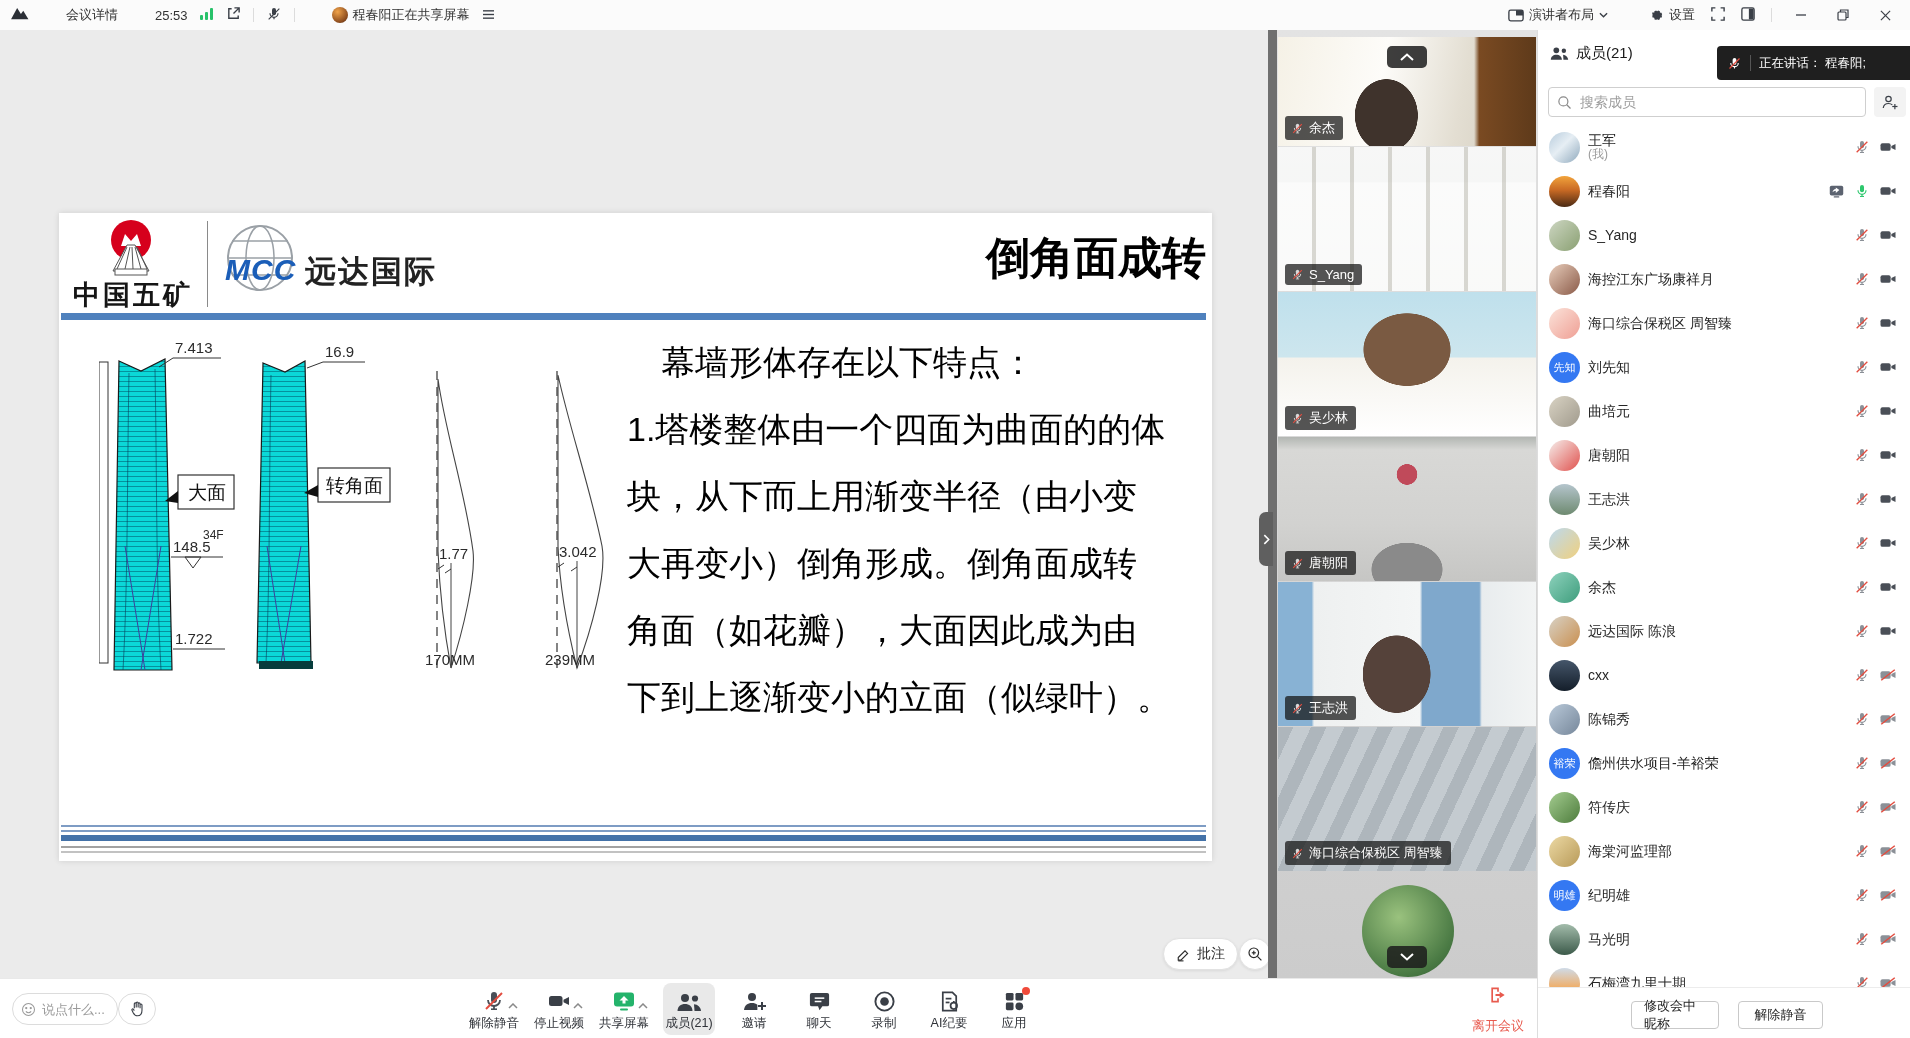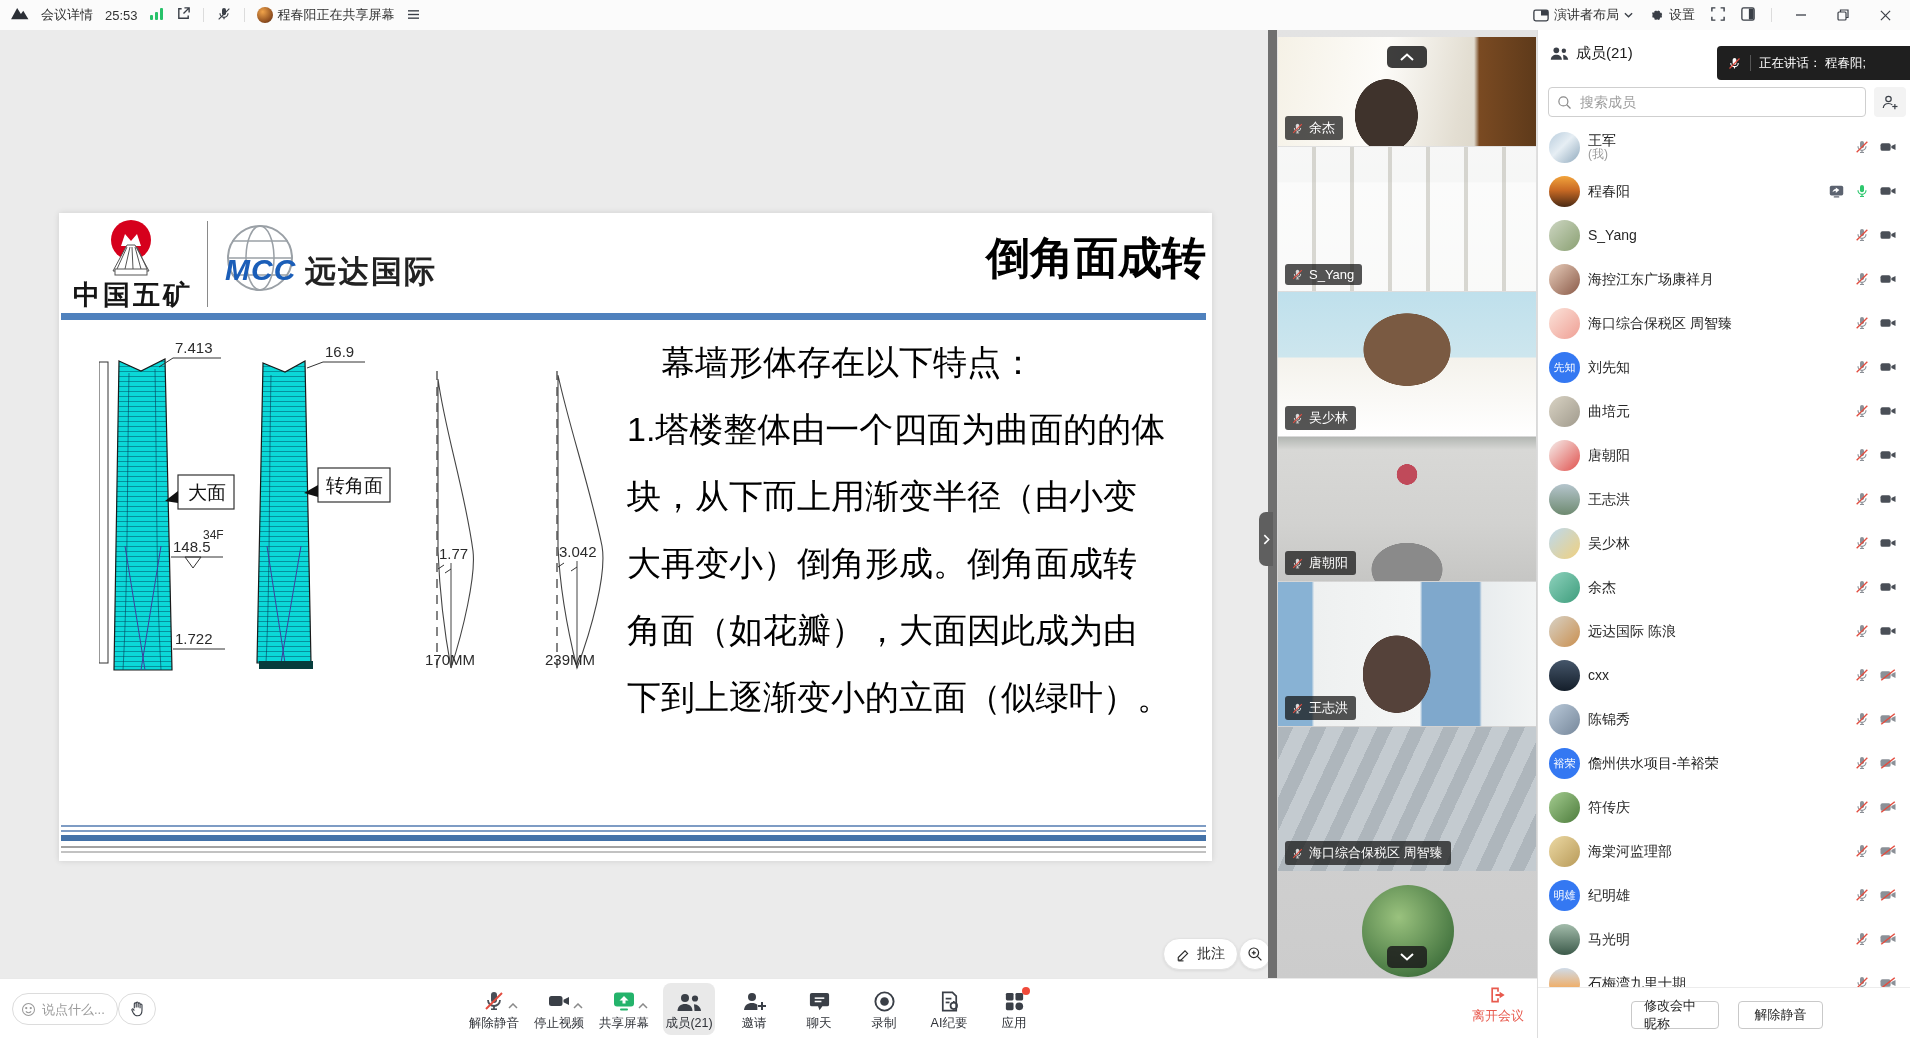--- a/index.html
+++ b/index.html
@@ -5,21 +5,21 @@
   html,body{margin:0;padding:0;background:#555;}
   #app{position:relative;width:1910px;height:1038px;background:#ebebeb;overflow:hidden;
        font-family:"Liberation Sans","DejaVu Sans",sans-serif;color:#333;-webkit-font-smoothing:antialiased;}
   .abs{position:absolute;}
   
   #topbar{left:0;top:0;width:1910px;height:30px;background:#fbfbfb;border-bottom:1px solid #e7e7e7;
           display:flex;align-items:center;justify-content:space-between;font-size:13px;}
   .tb-left,.tb-right{display:flex;align-items:center;height:100%;}
   .tb-left{padding-left:10px;gap:12px;}
   .tb-right{padding-right:12px;gap:16px;}
-  .tb-item{display:flex;align-items:center;gap:5px;color:#333;}
+  .tb-item{display:flex;align-items:center;gap:5px;color:#333;margin-left:25px;}
   .tb-div{width:1px;height:14px;background:#dcdcdc;}
   .tb-avatar{width:16px;height:16px;border-radius:50%;background:radial-gradient(circle at 35% 30%,#f0a34a,#8a4a1d 70%,#33200f);}
   .winbtn{width:26px;height:100%;display:flex;align-items:center;justify-content:center;}
   
   #stage{left:0;top:30px;width:1268px;height:948px;background:#ebebeb;}
   #slide{left:59px;top:183px;width:1153px;height:648px;background:#fff;box-shadow:0 0 6px rgba(0,0,0,.12);}
   #slide-org1{left:0;top:64px;width:148px;text-align:center;font-size:27px;font-weight:bold;color:#151515;letter-spacing:3px;}
   #slide-hdiv{left:148px;top:8px;width:1px;height:86px;background:#8a8a8a;}
   #mcc-text{left:166px;top:40px;font-size:30px;font-weight:bold;font-style:italic;color:#1b5eb8;letter-spacing:1px;}
   #slide-org2{left:246px;top:38px;font-size:31px;font-weight:bold;color:#222;letter-spacing:2px;}
@@ -62,21 +62,21 @@
   #hand-btn{left:118px;top:14px;width:36px;height:30px;border:1px solid #dcdcdc;border-radius:16px;
      display:flex;align-items:center;justify-content:center;background:#fff;}
   #toolbar-center{left:468px;top:2px;height:56px;display:flex;align-items:center;gap:13px;}
   .tbtn{display:flex;flex-direction:column;align-items:center;justify-content:center;min-width:52px;height:52px;
      border-radius:8px;position:relative;color:#2f3238;}
   .tbtn .ticon{height:26px;display:flex;align-items:flex-end;justify-content:center;position:relative;}
   .tbtn .tlabel{font-size:12.5px;margin-top:2px;white-space:nowrap;}
   .tbtn.active{background:#e9e9e9;}
   .caret{position:absolute;right:-12px;bottom:4px;}
   .badge-dot{position:absolute;top:0px;right:-4px;width:8px;height:8px;border-radius:50%;background:#f04a3a;}
-  #leave-btn{left:1458px;top:6px;width:80px;display:flex;flex-direction:column;align-items:center;gap:2px;
+  #leave-btn{left:1458px;top:6px;width:80px;display:flex;flex-direction:column;align-items:center;gap:12px;
      color:#e85a4e;font-size:13px;}
   
   #members{left:1537px;top:30px;width:373px;height:1008px;background:#fff;border-left:1px solid #ddd;}
   #members-header{position:absolute;left:12px;top:14px;display:flex;align-items:center;gap:7px;font-size:15px;color:#1a1a1a;}
   #speaking-toast{position:absolute;right:0;top:16px;width:184px;height:34px;background:#1f1f1f;border-radius:4px 0 0 4px;
      display:flex;align-items:center;gap:8px;padding-left:10px;color:#fff;font-size:12.5px;z-index:4;}
   #speaking-toast .tdiv{width:1px;height:16px;background:#565656;}
   #search-box{position:absolute;left:10px;top:57px;width:318px;height:30px;border:1px solid #cfcfcf;border-radius:4px;
      display:flex;align-items:center;gap:6px;padding-left:8px;box-sizing:border-box;}
   #search-box input{border:none;outline:none;flex:1;font-size:14px;color:#0f766e;font-family:inherit;}

